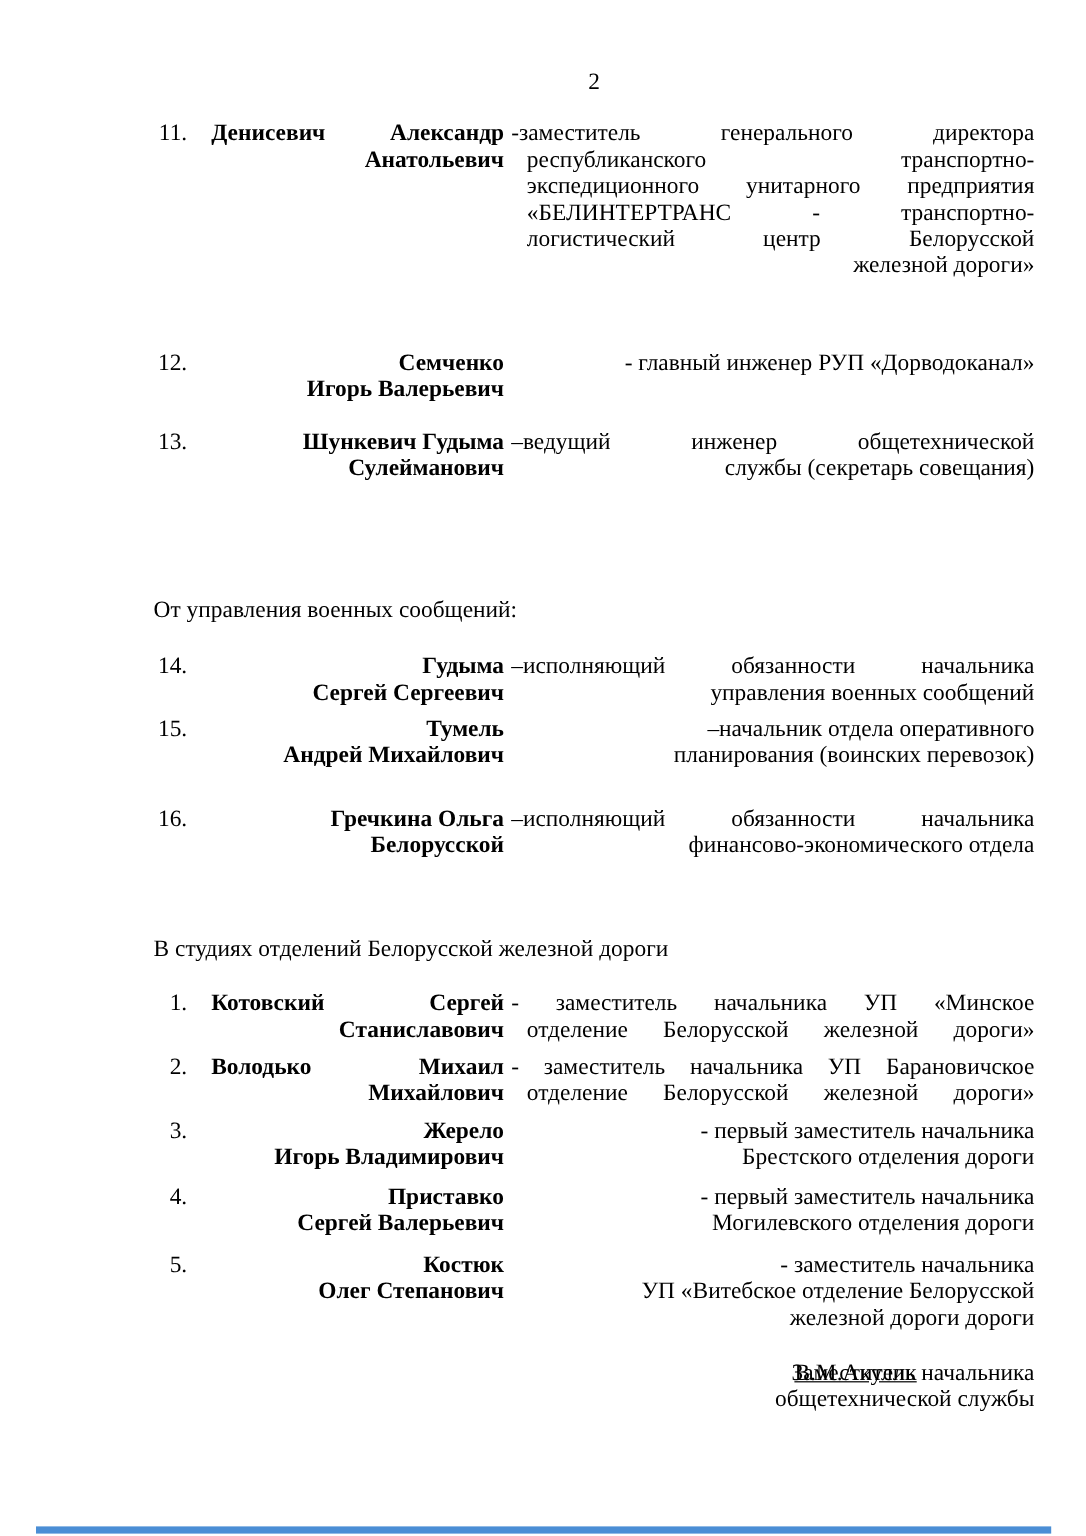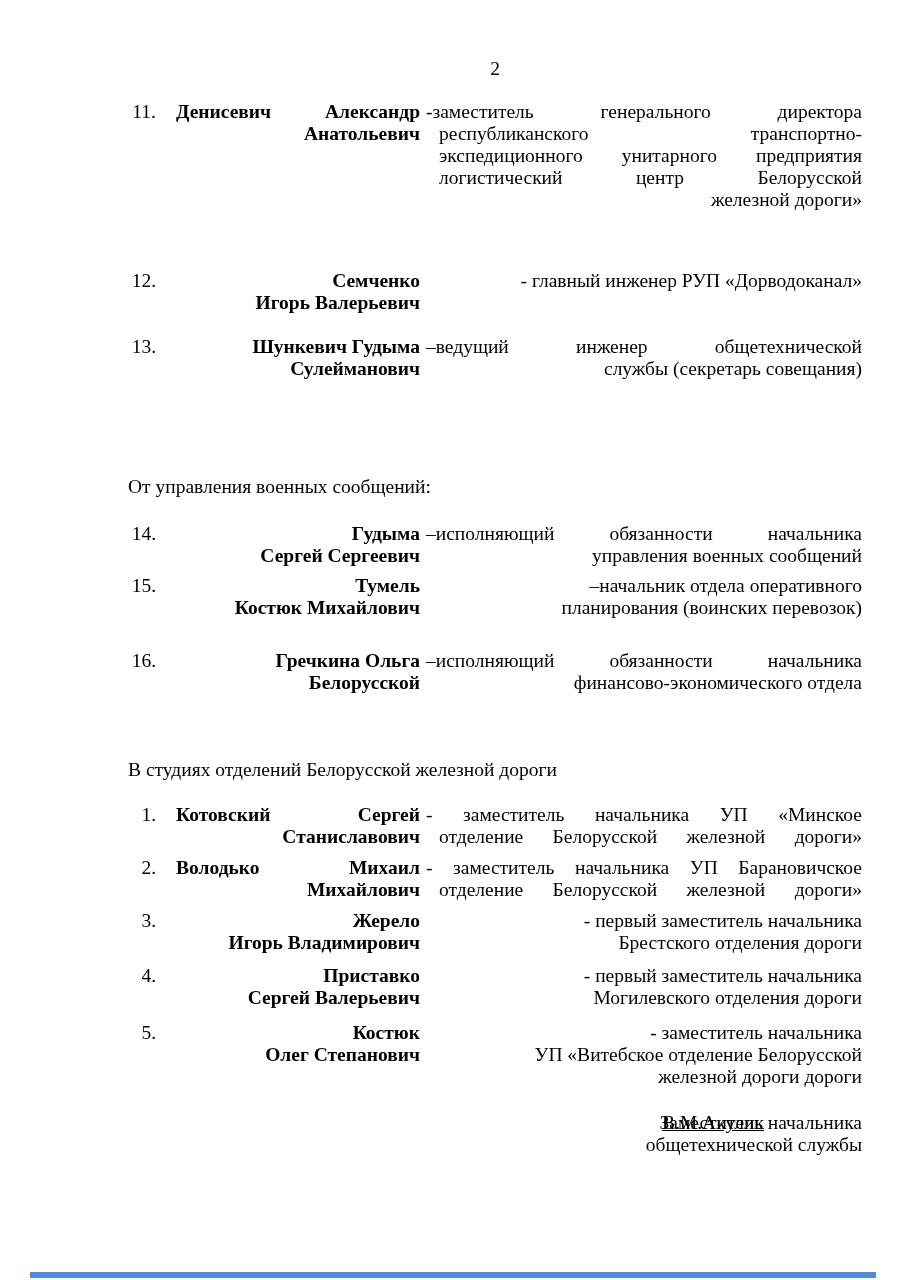--- a/index.html
+++ b/index.html
@@ -65,20 +65,21 @@
     <div class="row" style="margin-top: 21px;">
         <div class="num">11.</div>
         <div class="name">
           <div class="line j">Денисевич Александр</div>
           <div class="line">Анатольевич</div>
         </div>
         <div class="desc">
           <div class="line j">-заместитель генерального директора</div>
           <div class="line j">республиканского транспортно-</div>
           <div class="line j">экспедиционного унитарного предприятия</div>
+          <div class="line j">«БЕЛИНТЕРТРАНС - транспортно-</div>
           <div class="line j">логистический центр Белорусской</div>
           <div class="line">железной дороги»</div>
         </div>
       </div>
       <div class="row" style="margin-top: 59px;">
         <div class="num">12.</div>
         <div class="name">
           <div class="line">Семченко</div>
           <div class="line">Игорь Валерьевич</div>
         </div>
@@ -106,21 +107,21 @@
         </div>
         <div class="desc">
           <div class="line j">–исполняющий обязанности начальника</div>
           <div class="line">управления военных сообщений</div>
         </div>
       </div>
       <div class="row" style="margin-top: 8px;">
         <div class="num">15.</div>
         <div class="name">
           <div class="line">Тумель</div>
-          <div class="line">Костюк Михайлович</div>
+          <div class="line">Андрей Михайлович</div>
         </div>
         <div class="desc">
           <div class="line">–начальник отдела оперативного</div>
           <div class="line">планирования (воинских перевозок)</div>
         </div>
       </div>
       <div class="row" style="margin-top: 31px;">
         <div class="num">16.</div>
         <div class="name">
           <div class="line">Гречкина Ольга</div>

